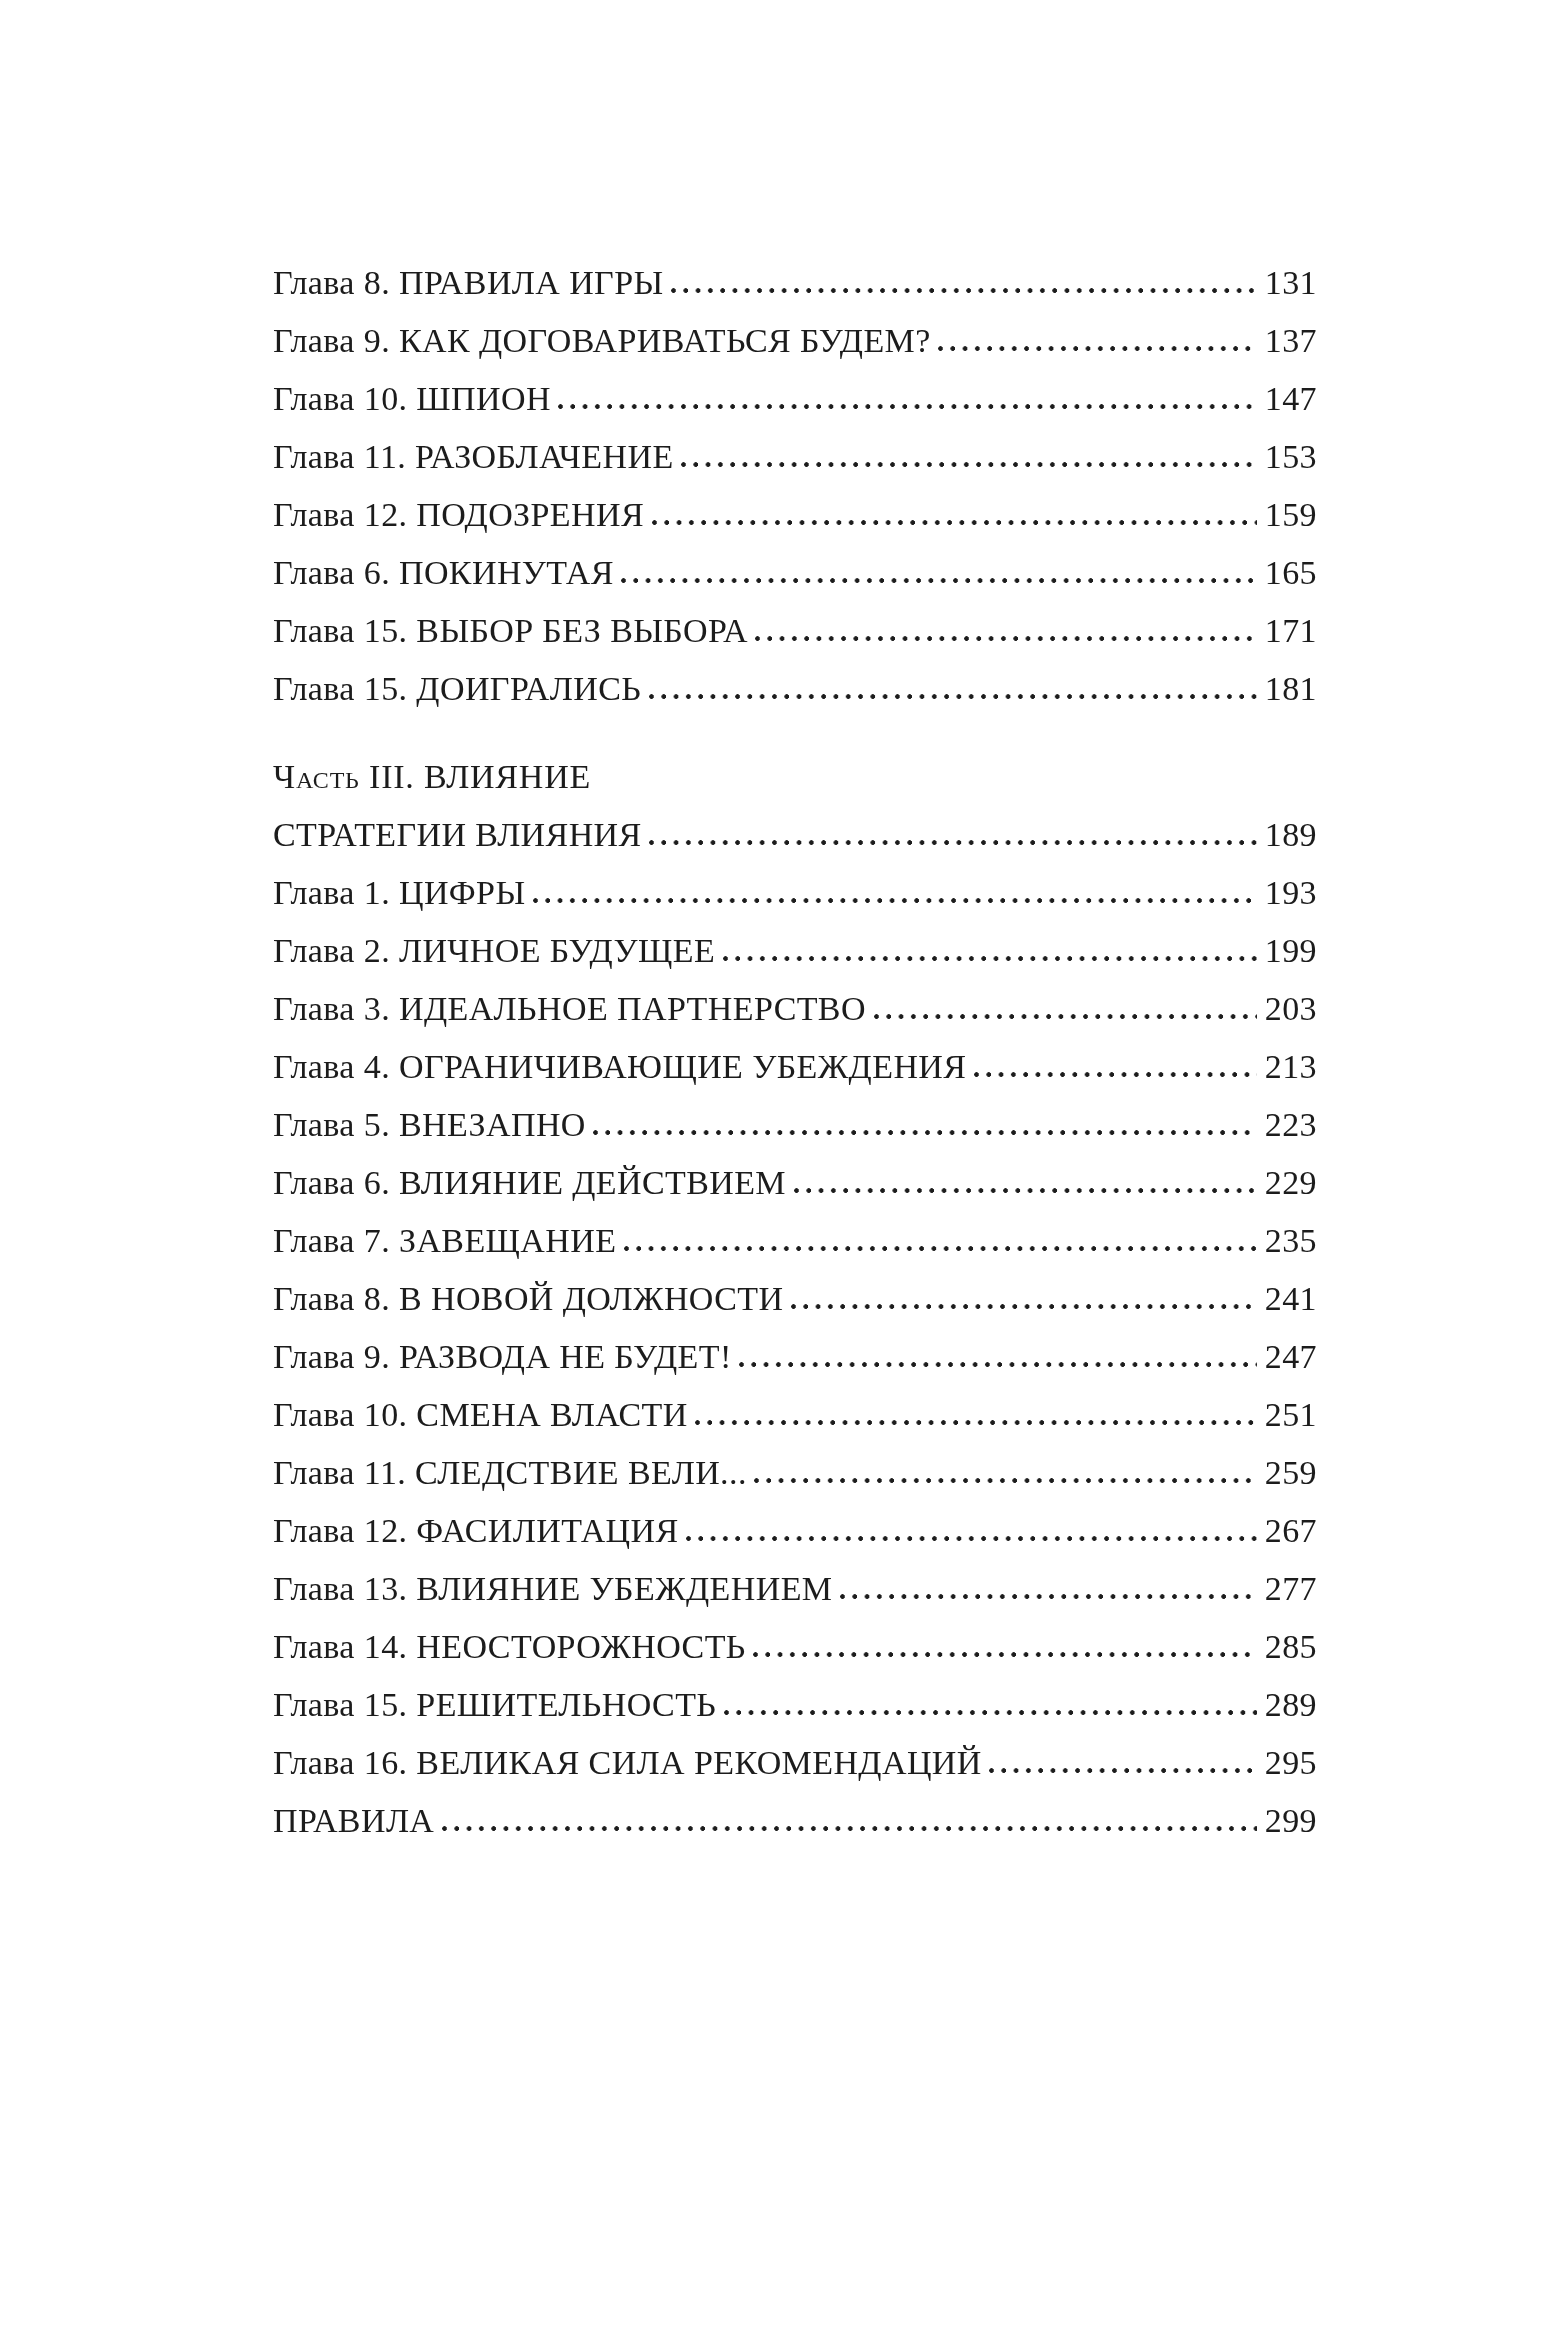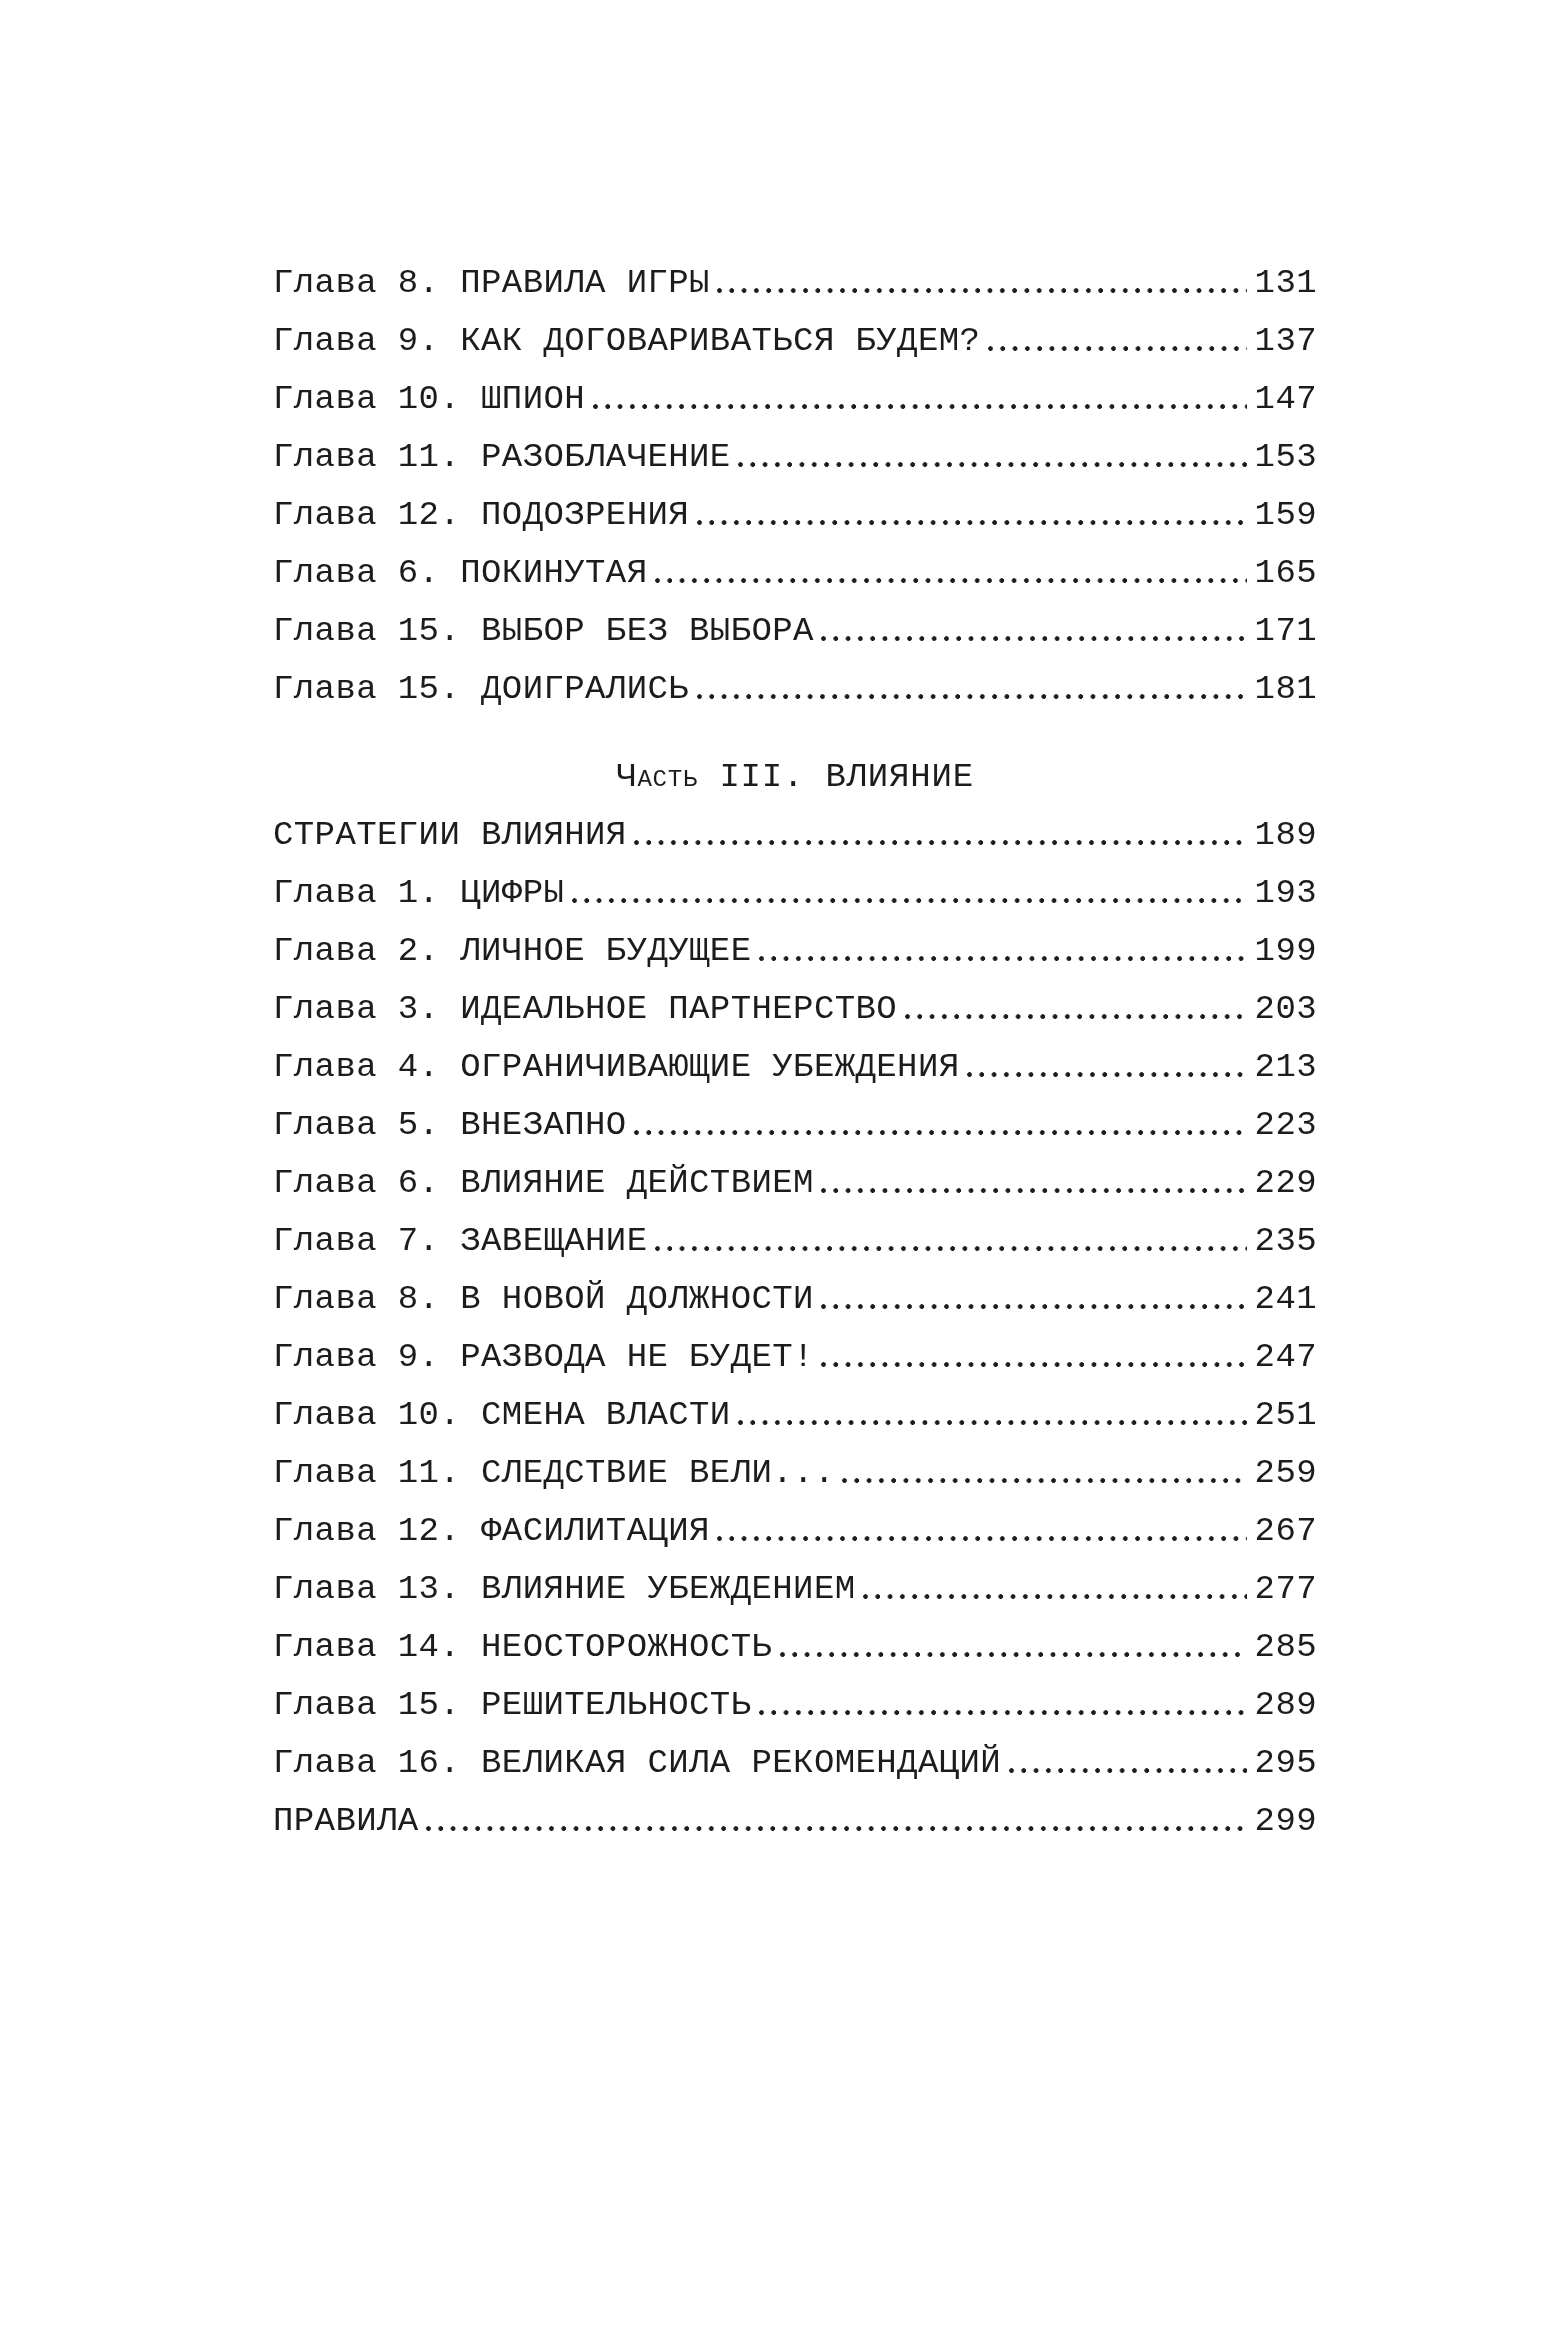--- a/index.html
+++ b/index.html
@@ -4,21 +4,21 @@
 <style>
   * { margin: 0; padding: 0; box-sizing: border-box; }
   html, body { background: #ffffff; }
 
   .page {
     position: relative;
     width: 1565px;
     height: 2348px;
     background: #ffffff;
     color: #1c1c1c;
-    font-family: Liberation Mono, monospace;
+    font-family: Liberation Serif, serif;
     overflow: hidden;
   }
 
   .toc {
     position: absolute;
     left: 273px;
     right: 248px;
     top: 254px;
   }
 
@@ -44,21 +44,20 @@
     background-repeat: repeat-x;
     background-position: left bottom 19px;
   }
 
   .pagenum { flex: 0 0 auto; margin-left: 5.7px; }
 
   .part-heading {
     font-size: 34px;
     line-height: 58px;
     margin-top: 30px;
-    text-align: center;
     letter-spacing: 0.8px;
   }
   .part-heading .sc { font-variant: small-caps; }
 </style>
 </head>
 <body>
 
 <div class="page">
   <div class="toc">
       <div class="toc-row">

